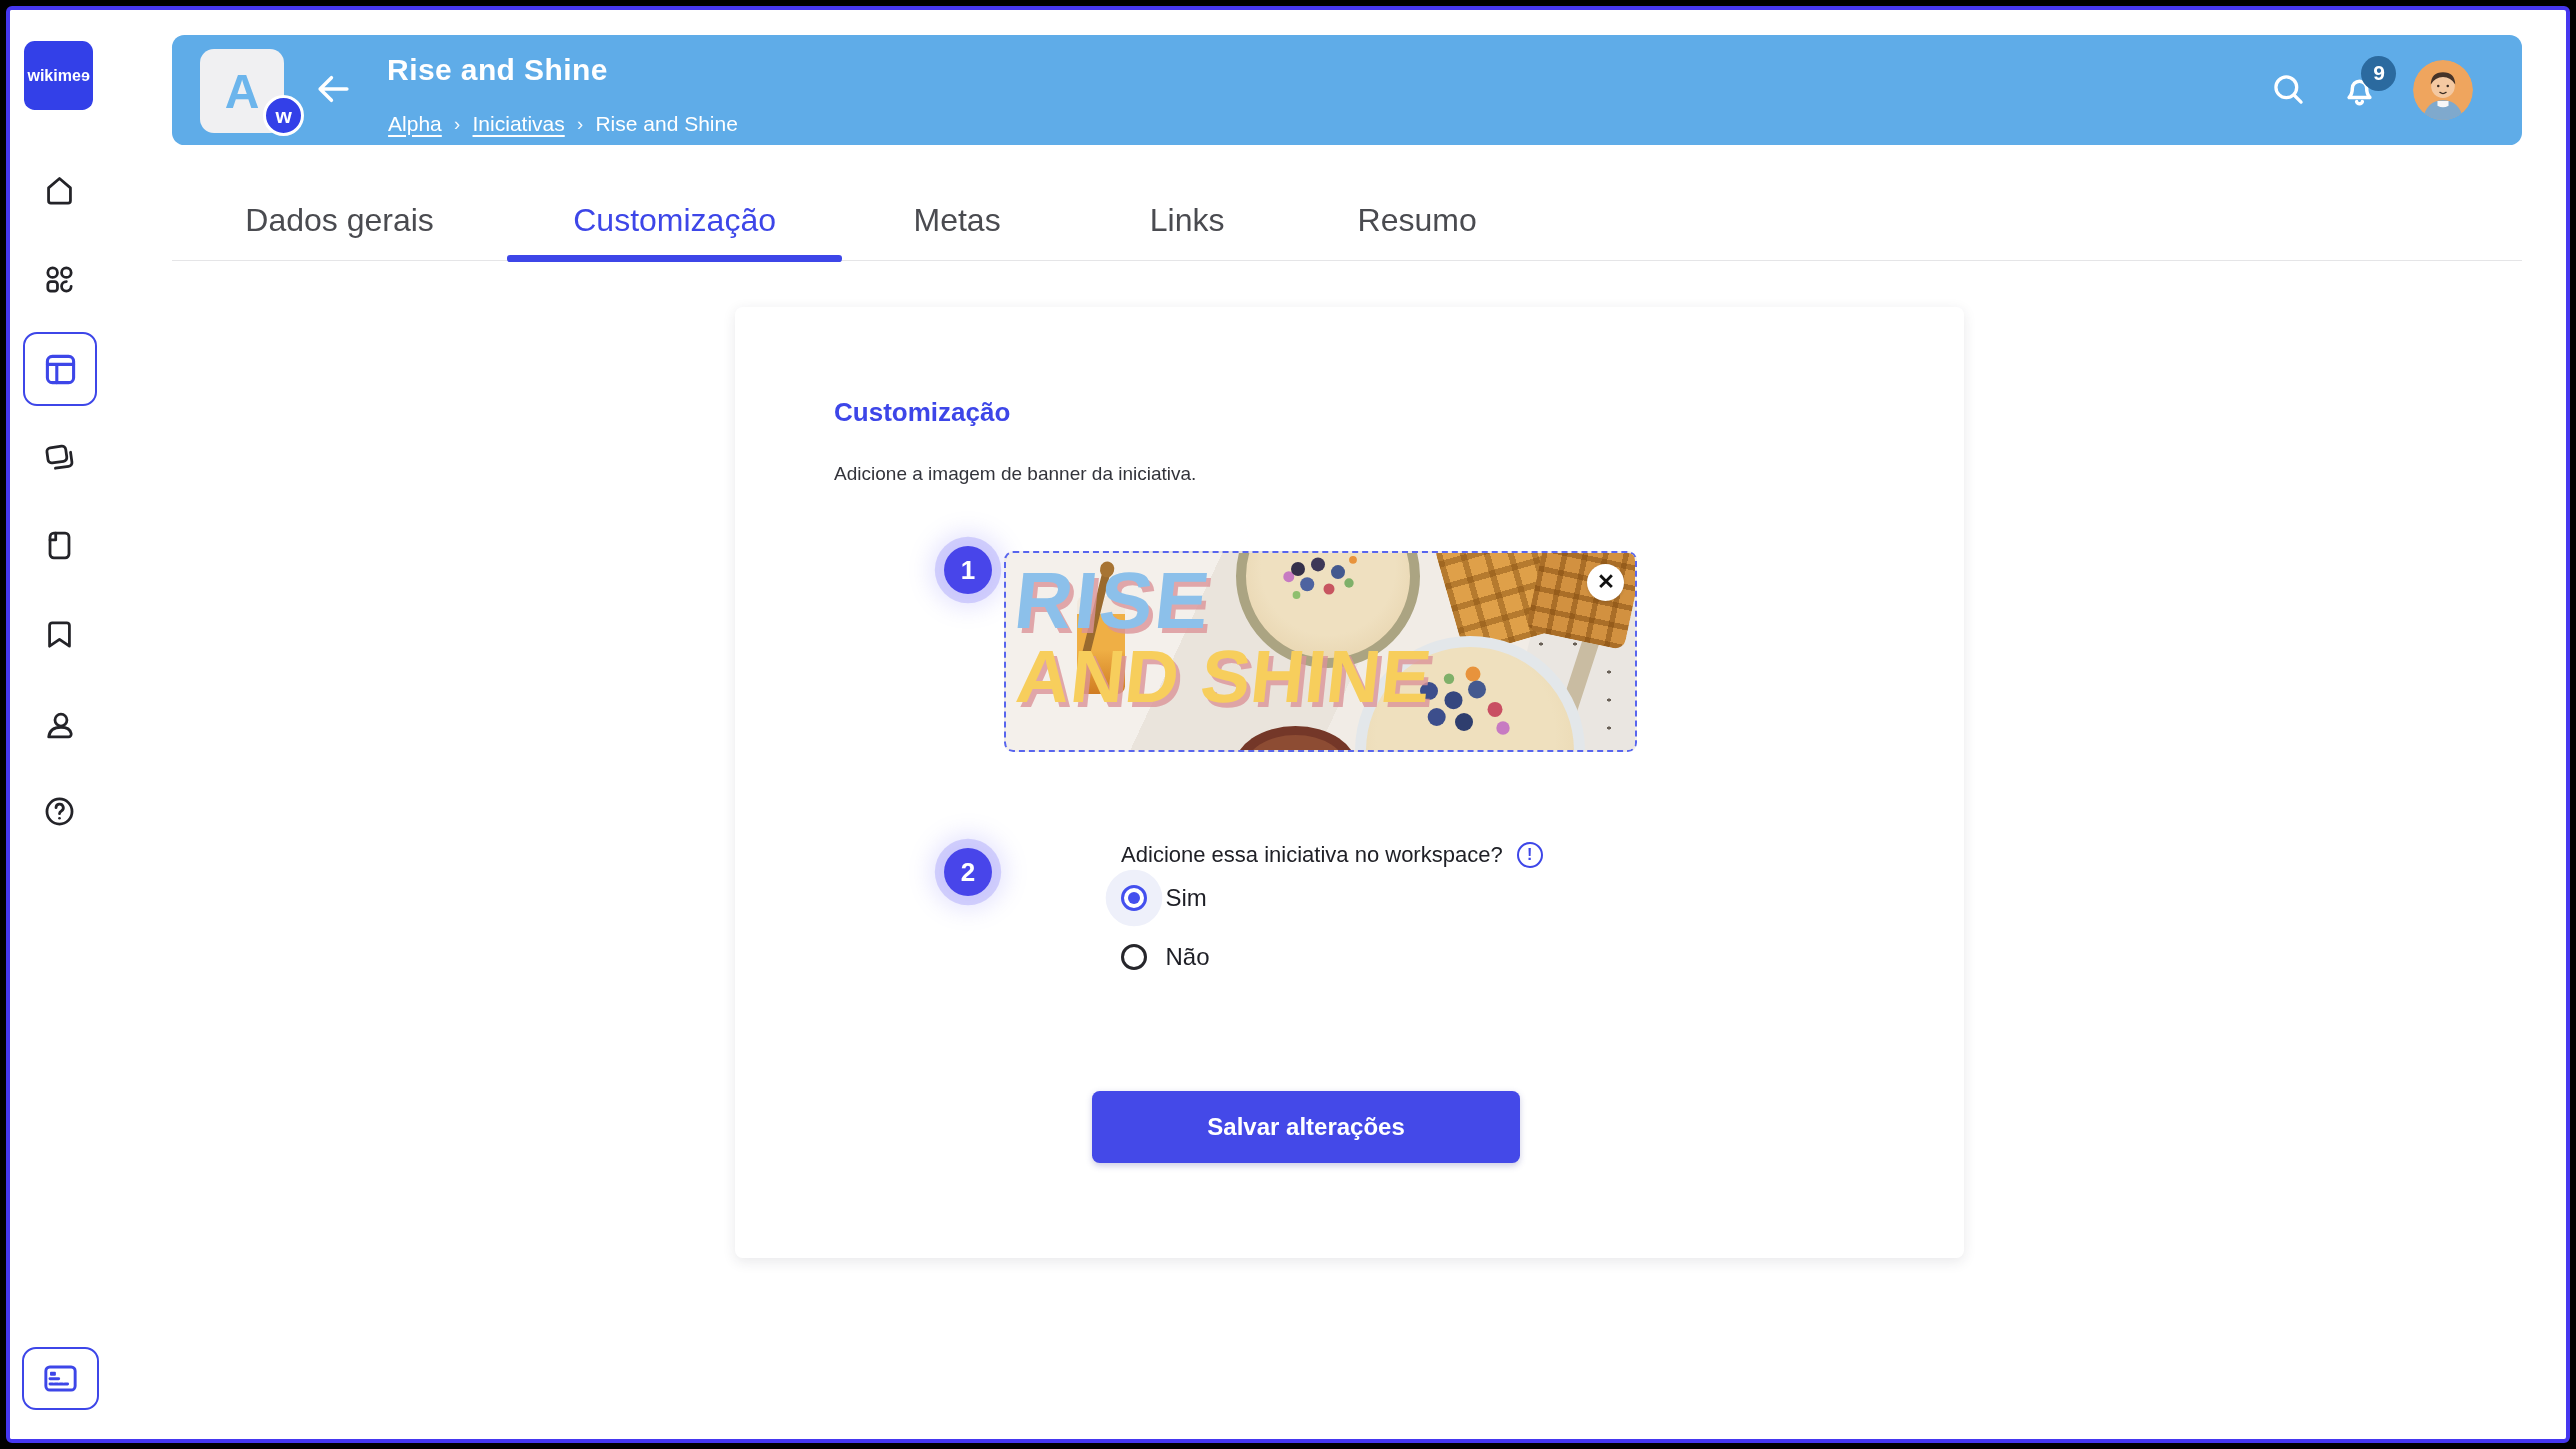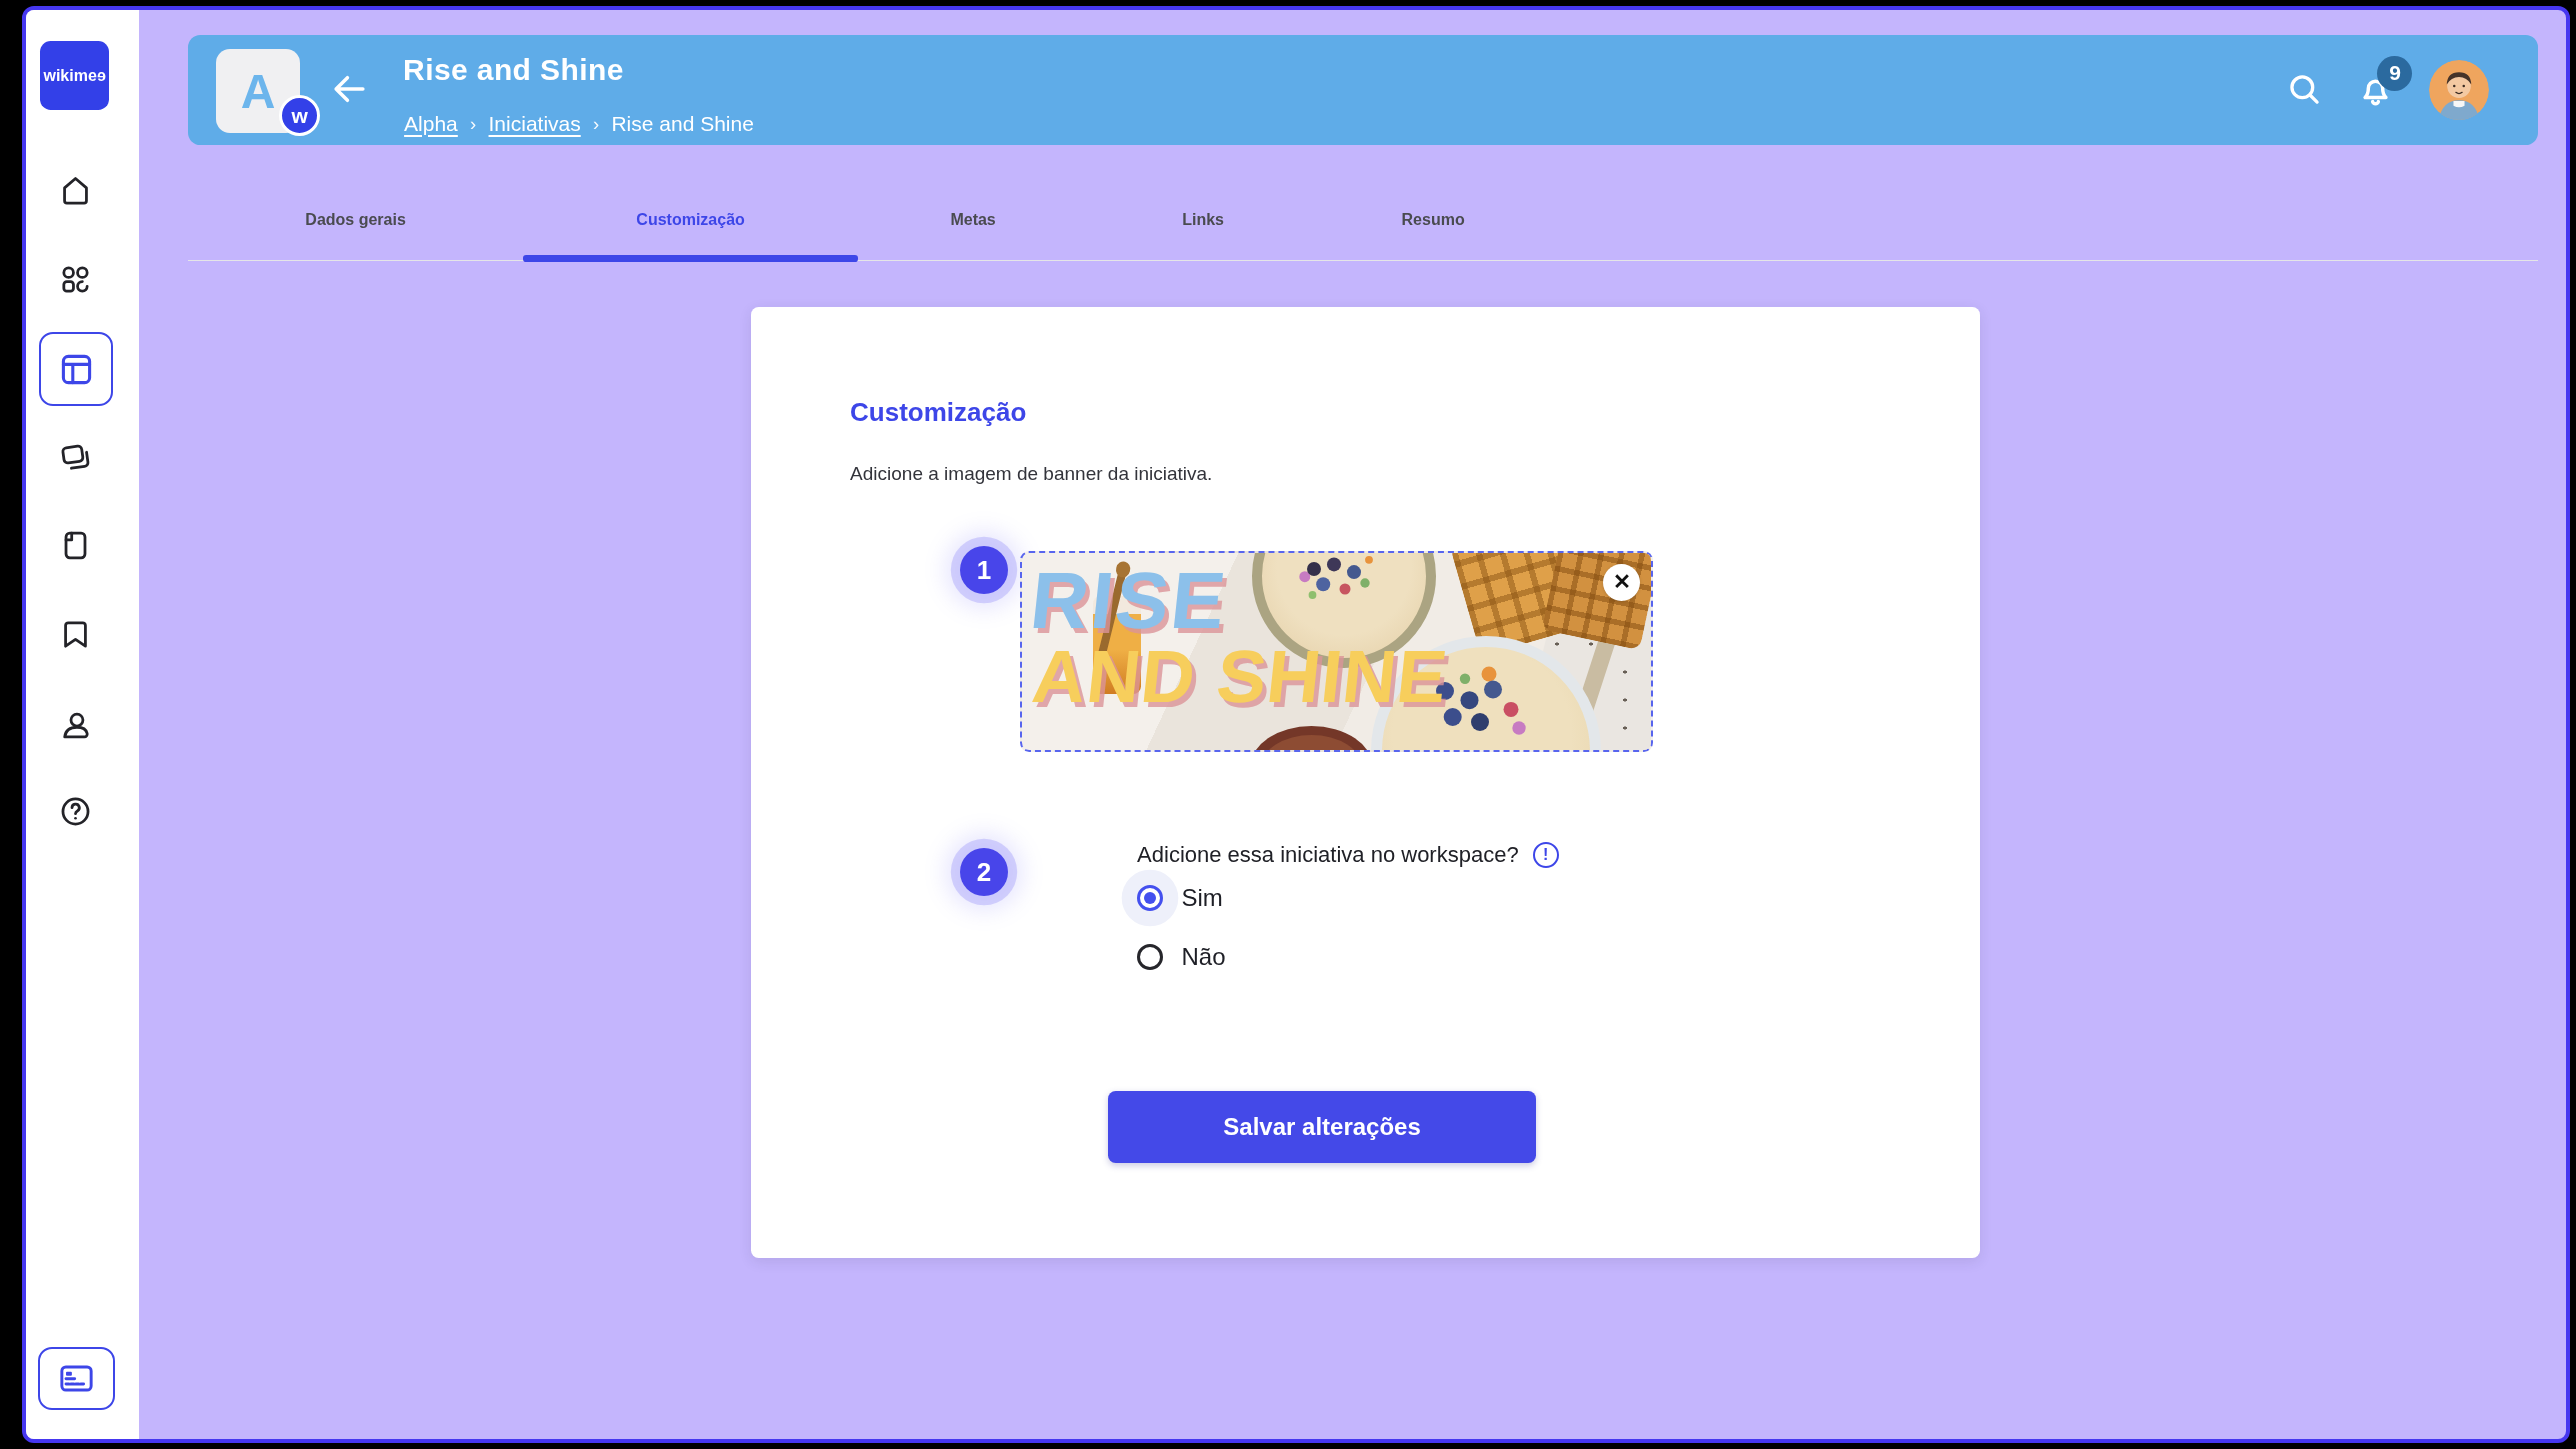--- a/index.html
+++ b/index.html
@@ -1,19 +1,19 @@
 <!DOCTYPE html>
 <html style="font-size:12.3px"><head>
 <meta charset="utf-8">
 <style>
   * { box-sizing: border-box; margin: 0; padding: 0; }
   html,body { width:2576px; height:1449px; background:#000; font-family:"Liberation Sans", sans-serif; }
   .stage { position:relative; width:2576px; height:1449px; background:#000; overflow:hidden; }
   .frame { position:absolute; left:6.1px; top:6.1px; right:6.1px; bottom:6.1px;
-           border:4.6px solid #4637F0; border-radius:12px; background:#c4b5fd; overflow:hidden;margin-left:16px; }
+           border:4.6px solid #4637F0; border-radius:6px; background:#ffffff; overflow:hidden; }
 
   
   .sidebar { position:absolute; left:0; top:0; bottom:0; width:113px; background:#fff; }
   .logo { position:absolute; left:14px; top:31px; width:69px; height:69px; border-radius:10.7px;
           background:#3340E8; color:#fff; display:flex; align-items:center; justify-content:center;
           font-size:16px; font-weight:bold; letter-spacing:0; cursor:pointer; }
   .flip { display:inline-block; transform:scaleX(-1); }
   .nav-btn { position:absolute; left:32px; width:35px; height:35px; display:flex; align-items:center; justify-content:center; cursor:pointer; }
   .nav-btn svg { width:35px; height:35px; stroke:#232328; fill:none; stroke-width:1.9; stroke-linecap:round; stroke-linejoin:round; }
   .active-box { position:absolute; left:13px; top:322px; width:74px; height:74px; border:2.3px solid #3D46E8; border-radius:14px;
@@ -38,21 +38,21 @@
   .head-right { position:absolute; right:49px; top:0; height:100%; display:flex; align-items:center; gap:35px; }
   .icon-btn { background:none; border:none; cursor:pointer; display:flex; align-items:center; justify-content:center; }
   .icon-btn svg { stroke:#fff; fill:none; stroke-width:3; stroke-linecap:round; stroke-linejoin:round; }
   .bell-wrap { position:relative; }
   .notif-badge { position:absolute; top:-15.3px; right:-18.4px; width:35px; height:35px; border-radius:50%; background:#2B6A9F;
                  color:#fff; font-size:21px; font-weight:bold; display:flex; align-items:center; justify-content:center; }
   .avatar { width:60px; height:60px; border-radius:50%; overflow:hidden; cursor:pointer; }
 
   
   .tabs { position:absolute; left:162px; top:170px; width:2350px; height:81px; display:flex; border-bottom:1.5px solid #E5E5E7; }
-  .tab { position:relative; display:flex; align-items:center; justify-content:center; font-size:16px; font-weight:bold; color:#4A4B50; cursor:pointer; }
+  .tab { position:relative; display:flex; align-items:center; justify-content:center; font-size:32px; font-weight:normal; color:#4A4B50; cursor:pointer; }
   .tab.w1 { width:335px; } .tab.w2 { width:335px; } .tab.w3 { width:276px; } .tab.w4 { width:230px; } .tab.w5 { width:230px; } .tab.w6 { width:230px; }
   .tab.active { color:#3D46E8; }
   .tab.active::after { content:""; position:absolute; left:0; bottom:-1.5px; width:100%; height:7px; background:#3D46E8; border-radius:3.1px; }
 
   
   .card { position:absolute; left:725px; top:297px; width:1229px; height:951px; background:#fff; border-radius:7.7px;
           box-shadow:0 3.1px 12.3px rgba(40,40,60,.10); }
   .card h2 { position:absolute; left:99px; top:90px; font-size:26px; font-weight:bold; color:#3D46E8; }
   .card .desc { position:absolute; left:99px; top:156px; font-size:19px; color:#33343B; }
   .step { position:absolute; width:48px; height:48px; border-radius:50%; background:#4845EA; color:#fff; font-size:26px; font-weight:bold;

